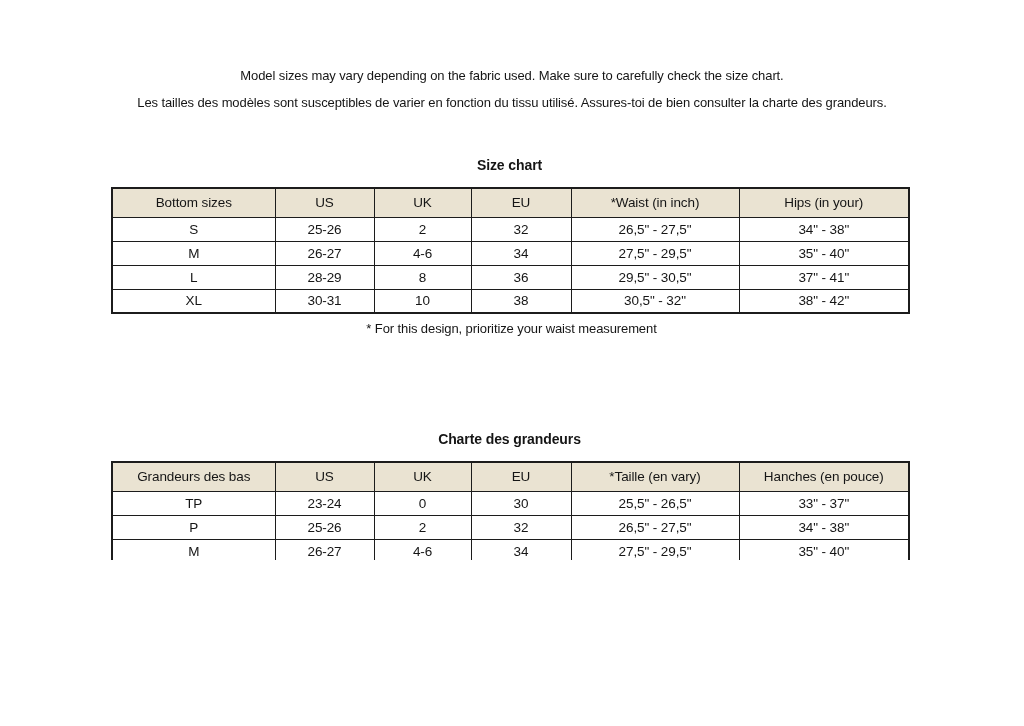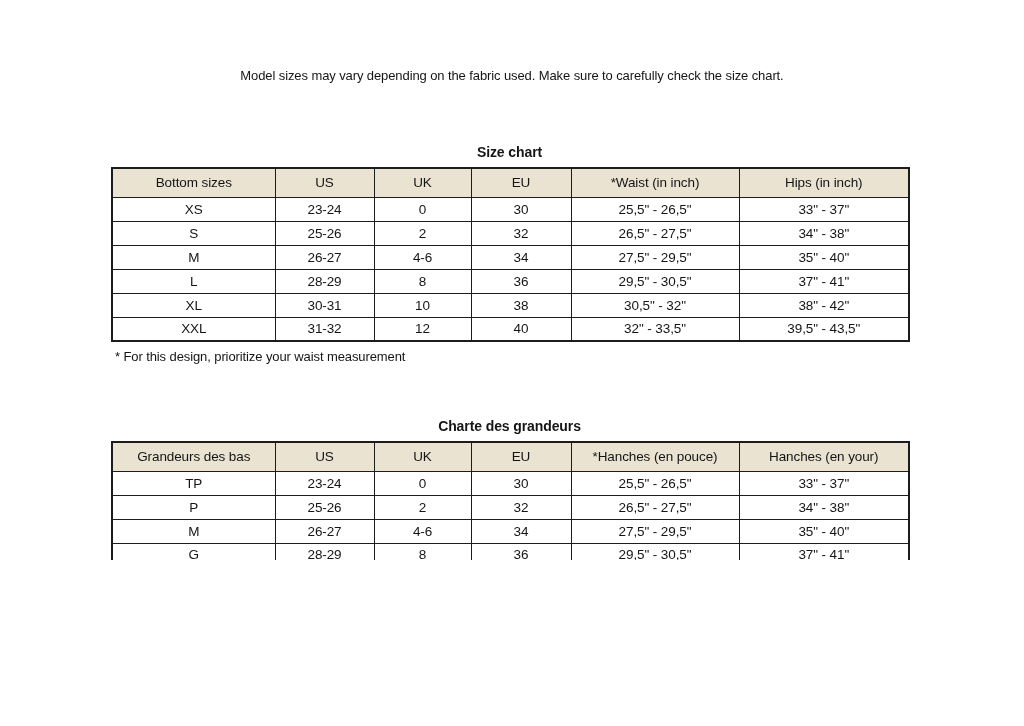--- a/index.html
+++ b/index.html
@@ -31,21 +31,21 @@
 
   .chart-block {
     position: absolute;
     left: 111px;
     width: 797px;
   }
   .chart-block.block-en { top: 143px; }
   .chart-block.block-fr { top: 417px; }
 
   .chart-title {
-    margin: 0;
+    margin: 13px;
     font-size: 14px;
     font-weight: bold;
     text-align: center;
     line-height: 18px;
   }
   table.size-table {
     margin-top: 6px;
     border-collapse: collapse;
     table-layout: fixed;
     width: 797px;
@@ -70,61 +70,54 @@
   col.c1 { width: 99px; }
   col.c2 { width: 97px; }
   col.c3 { width: 100px; }
   col.c4 { width: 168px; }
   col.c5 { width: 170px; }
 
   .footnote {
     margin: 7px 0 0 4px;
     font-size: 13px;
     line-height: 16px;
-    text-align: left;
+    text-align: center;
   }
 </style>
 </head>
 <body>
 
 <div class="page">
 
   <p class="intro intro-en">Model sizes may vary depending on the fabric used. Make sure to carefully check the size chart.</p>
 
+  <p class="intro intro-fr">Les tailles des modèles sont susceptibles de varier en fonction du tissu utilisé. Assures-toi de bien consulter la charte des grandeurs.</p>
 
   <section class="chart-block block-en">
     <h2 class="chart-title">Size chart</h2>
     <table class="size-table">
       <colgroup>
         <col class="c0">
           <col class="c1">
           <col class="c2">
           <col class="c3">
           <col class="c4">
           <col class="c5">
       </colgroup>
       <thead>
           <tr>
             <th>Bottom sizes</th>
             <th>US</th>
             <th>UK</th>
             <th>EU</th>
             <th>*Waist (in inch)</th>
-            <th>Hips (in inch)</th>
+            <th>Hips (in your)</th>
           </tr>
         </thead>
       <tbody>
-          <tr>
-            <td>XS</td>
-            <td>23-24</td>
-            <td>0</td>
-            <td>30</td>
-            <td>25,5" - 26,5"</td>
-            <td>33" - 37"</td>
-          </tr>
           <tr>
             <td>S</td>
             <td>25-26</td>
             <td>2</td>
             <td>32</td>
             <td>26,5" - 27,5"</td>
             <td>34" - 38"</td>
           </tr>
           <tr>
             <td>M</td>
@@ -142,28 +135,20 @@
             <td>29,5" - 30,5"</td>
             <td>37" - 41"</td>
           </tr>
           <tr>
             <td>XL</td>
             <td>30-31</td>
             <td>10</td>
             <td>38</td>
             <td>30,5" - 32"</td>
             <td>38" - 42"</td>
-          </tr>
-          <tr>
-            <td>XXL</td>
-            <td>31-32</td>
-            <td>12</td>
-            <td>40</td>
-            <td>32" - 33,5"</td>
-            <td>39,5" - 43,5"</td>
           </tr>
         </tbody>
     </table>
     <p class="footnote">* For this design, prioritize your waist measurement</p>
   </section>
 
   <section class="chart-block block-fr">
     <h2 class="chart-title">Charte des grandeurs</h2>
     <table class="size-table">
       <colgroup>
@@ -173,22 +158,22 @@
           <col class="c3">
           <col class="c4">
           <col class="c5">
       </colgroup>
       <thead>
           <tr>
             <th>Grandeurs des bas</th>
             <th>US</th>
             <th>UK</th>
             <th>EU</th>
-            <th>*Hanches (en pouce)</th>
-            <th>Hanches (en your)</th>
+            <th>*Taille (en vary)</th>
+            <th>Hanches (en pouce)</th>
           </tr>
         </thead>
       <tbody>
           <tr>
             <td>TP</td>
             <td>23-24</td>
             <td>0</td>
             <td>30</td>
             <td>25,5" - 26,5"</td>
             <td>33" - 37"</td>

